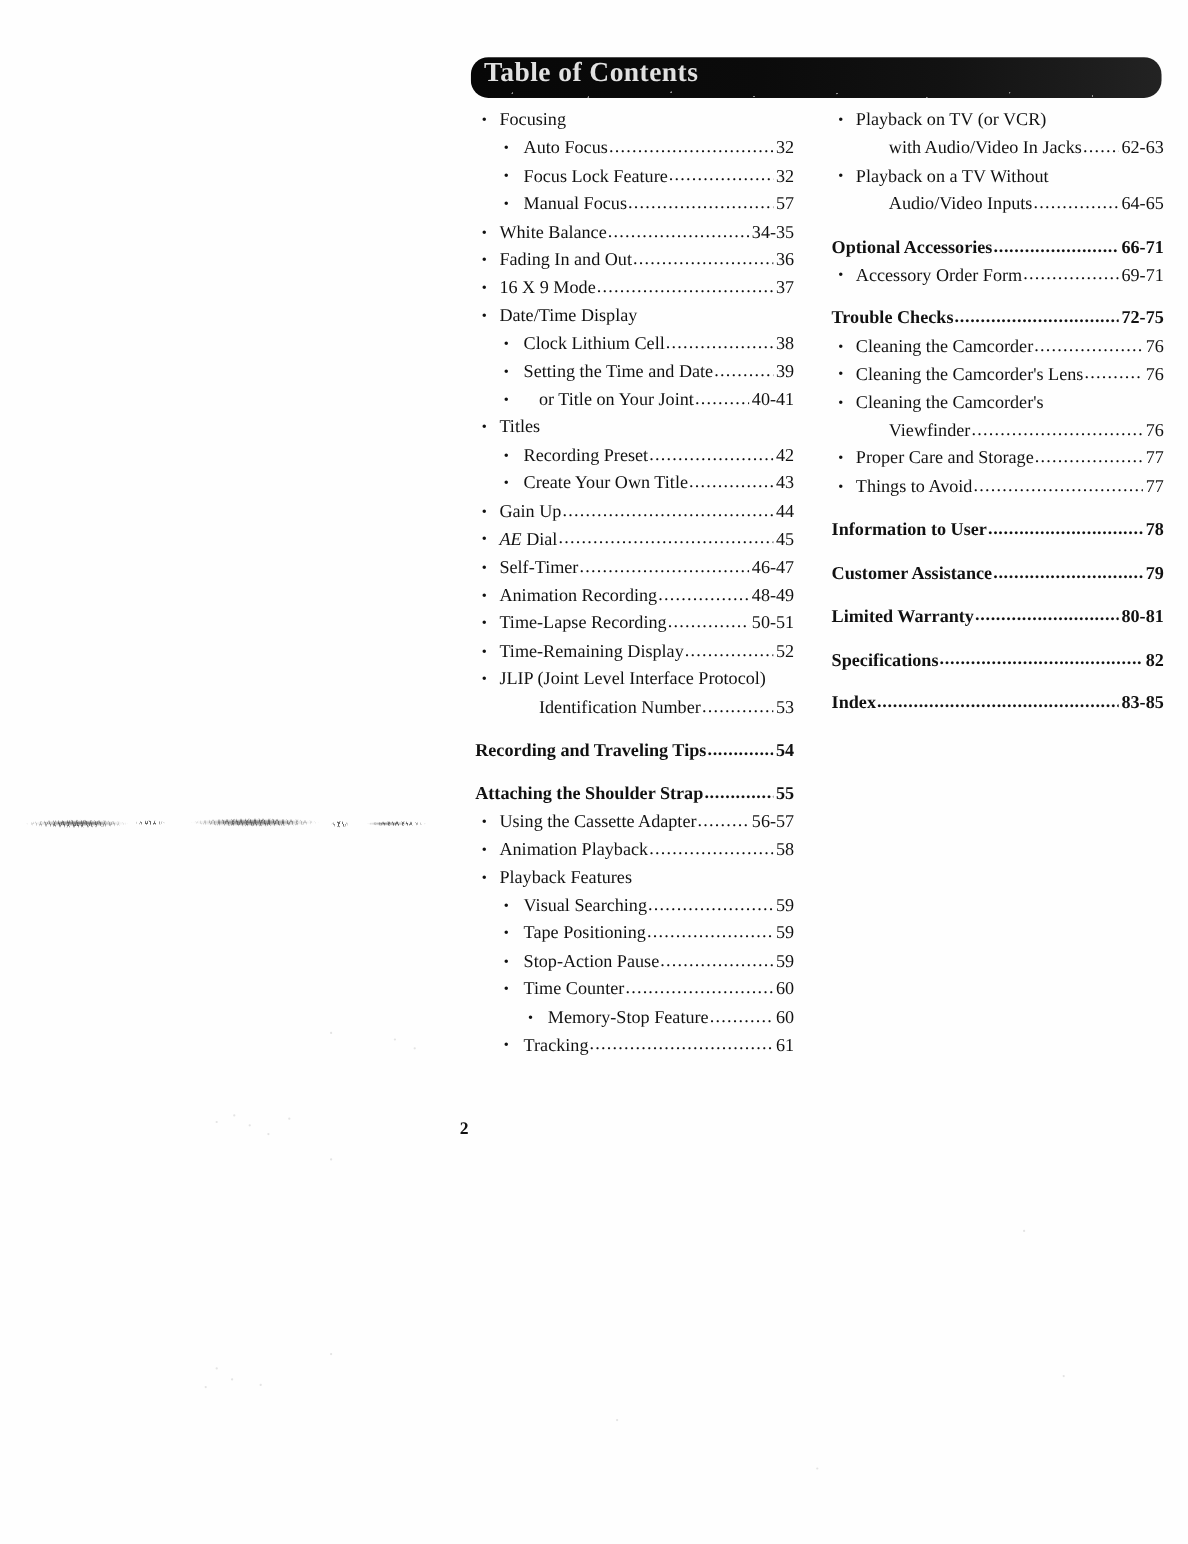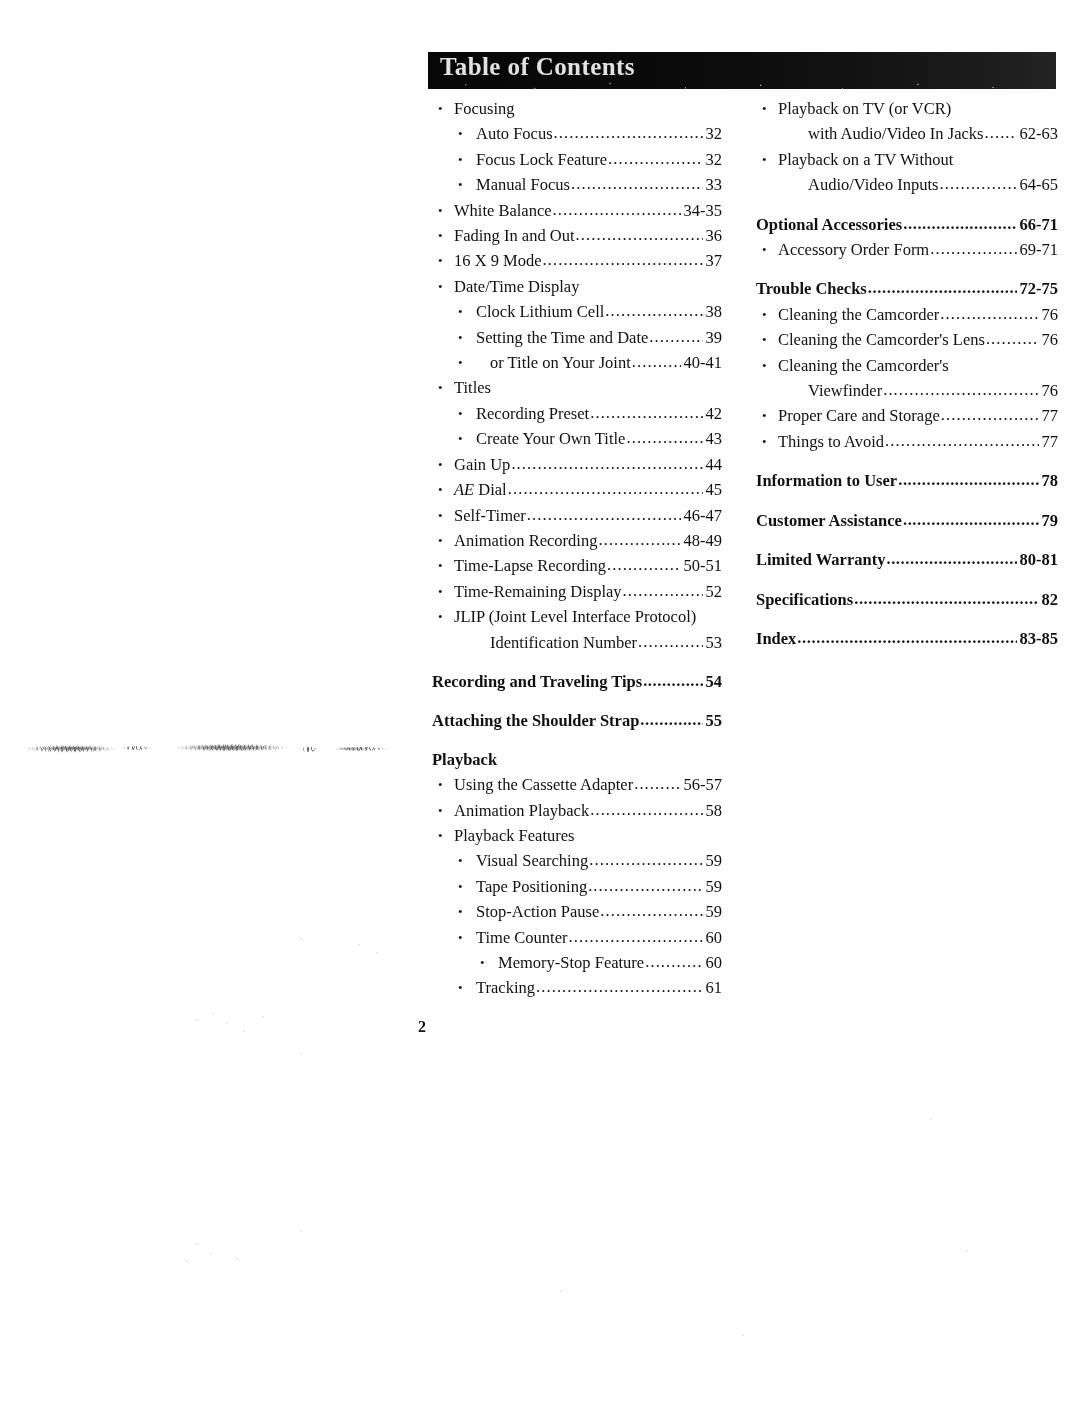--- a/index.html
+++ b/index.html
@@ -27,20 +27,21 @@
   #banner {
     position: absolute;
     left: 428px;
     top: 52px;
     width: 628px;
     height: 37px;
     background: #0a0a0a;
     background-image:
       linear-gradient(90deg, #070707 0%, #0b0b0b 42%, #121212 68%, #1b1b1b 86%, #232323 100%);
     overflow: hidden;
+    border-radius: 16px;
   }
   #banner::after {
     
     content: "";
     position: absolute;
     left: 0; right: 0; bottom: -2px;
     height: 9px;
     background-image:
       radial-gradient(circle at 6% 30%, #fff 0.6px, transparent 0.9px),
       radial-gradient(circle at 17% 70%, #fff 0.6px, transparent 0.9px),
@@ -204,21 +205,21 @@
           <span class="label">Focus Lock Feature</span>
           <span class="leader">................................................................................................</span>
           <span class="pg">32</span>
         </span>
       </div>
       <div class="row lvl2">
         <span class="bullet">•</span>
         <span class="rowbody">
           <span class="label">Manual Focus</span>
           <span class="leader">................................................................................................</span>
-          <span class="pg">33</span>
+          <span class="pg">57</span>
         </span>
       </div>
       <div class="row lvl1">
         <span class="bullet">•</span>
         <span class="rowbody">
           <span class="label">White Balance</span>
           <span class="leader">................................................................................................</span>
           <span class="pg">34-35</span>
         </span>
       </div>
@@ -358,25 +359,20 @@
           <span class="label">Recording and Traveling Tips</span>
           <span class="leader">................................................................................................</span>
           <span class="pg">54</span>
         </span>
       </div>
       <div class="row head">
         <span class="rowbody">
           <span class="label">Attaching the Shoulder Strap</span>
           <span class="leader">................................................................................................</span>
           <span class="pg">55</span>
-        </span>
-      </div>
-      <div class="row head-nopg">
-        <span class="rowbody">
-          <span class="label">Playback</span>
         </span>
       </div>
       <div class="row lvl1">
         <span class="bullet">•</span>
         <span class="rowbody">
           <span class="label">Using the Cassette Adapter</span>
           <span class="leader">................................................................................................</span>
           <span class="pg">56-57</span>
         </span>
       </div>

